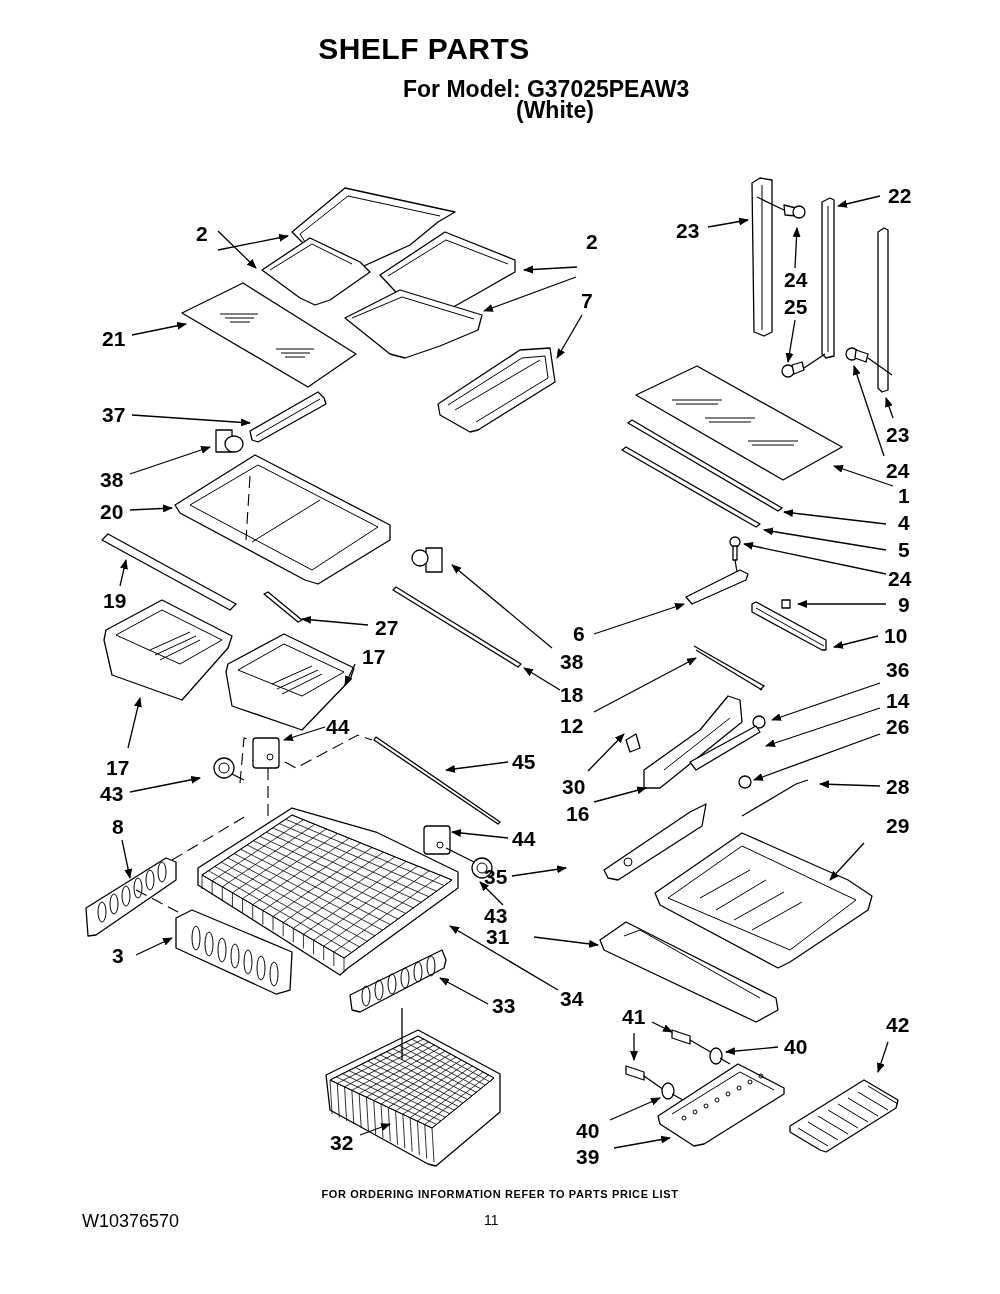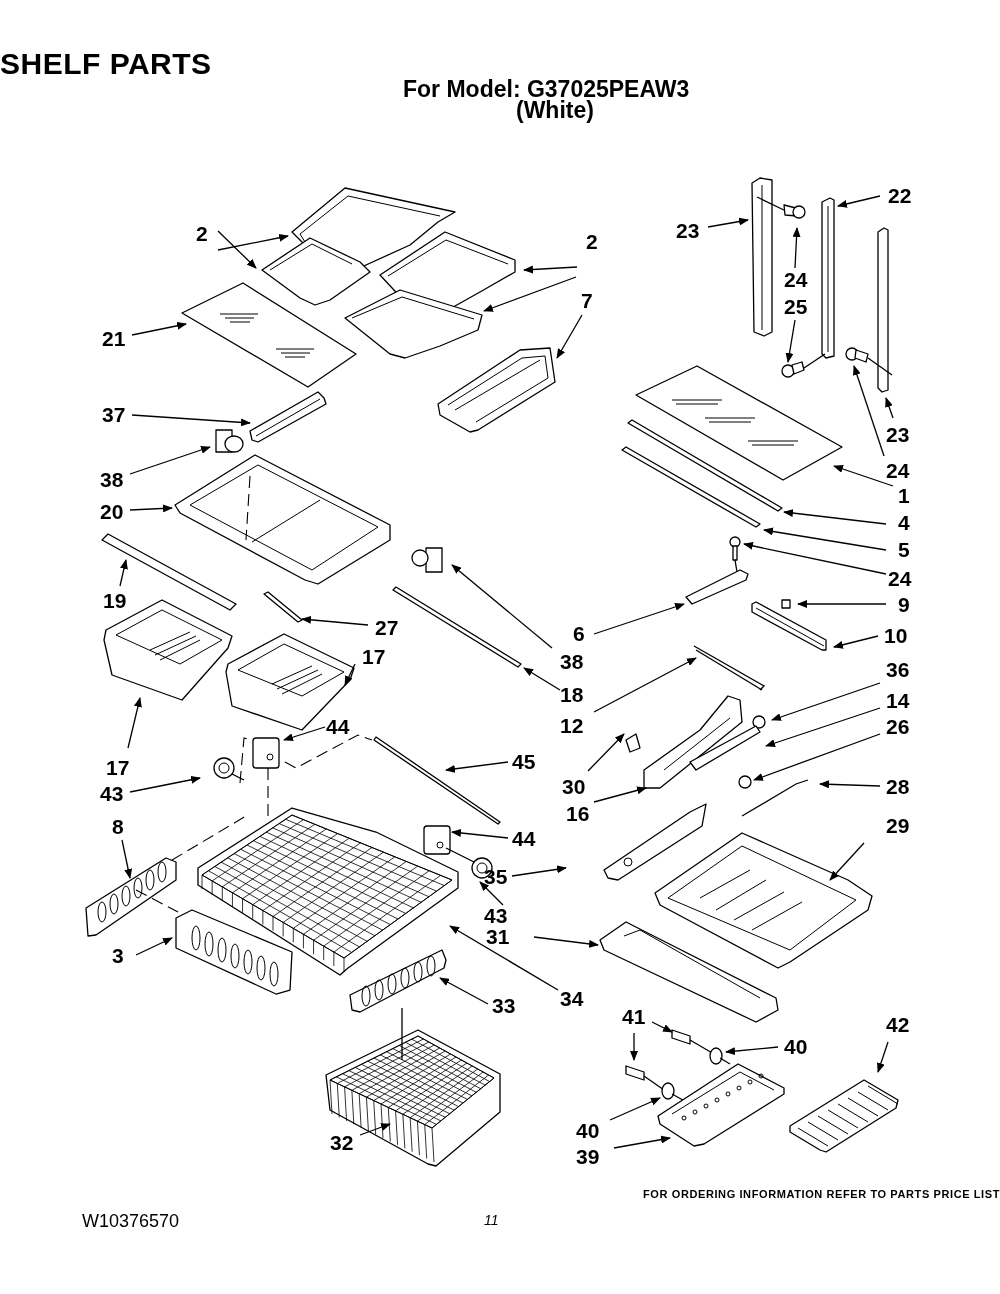--- a/index.html
+++ b/index.html
@@ -1,25 +1,25 @@
 <!DOCTYPE html>
 <html><head>
 <meta charset="utf-8">
 <style>
   html, body { margin: 0; padding: 0; background: #ffffff; }
   body { width: 1000px; height: 1294px; position: relative; overflow: hidden;
          font-family: "Liberation Sans", sans-serif; color: #000; }
-  .title { position: absolute; left: 0; width: 848px; text-align: left; top: 47px;
+  .title { position: absolute; left: 0; width: 848px; text-align: center; top: 32px;
            font-size: 30px; font-weight: bold; letter-spacing: 0.5px; }
   .subtitle { position: absolute; left: 403px; top: 76px; font-size: 23px; font-weight: bold; }
   .variant { position: absolute; left: 516px; top: 97px; font-size: 23px; font-weight: bold; }
-  .footer-note { position: absolute; left: 0; width: 1000px; text-align: right; top: 1188px;
+  .footer-note { position: absolute; left: 0; width: 1000px; text-align: center; top: 1188px;
                  font-size: 11px; font-weight: bold; letter-spacing: 0.6px; }
   .doc-number { position: absolute; left: 82px; top: 1211px; font-size: 18px; }
-  .page-number { position: absolute; left: 484px; top: 1212px; font-size: 14px; font-style: italic; }
+  .page-number { position: absolute; left: 484px; top: 1212px; font-size: 14px; }
   #diagram { position: absolute; left: 0; top: 0; }
   .callout { font-family: "Liberation Sans", sans-serif; font-size: 21px; font-weight: bold; fill: #000; }
   .part { fill: #fff; stroke: #000; stroke-width: 1.3; stroke-linejoin: round; }
   .thin { fill: none; stroke: #000; stroke-width: 1; }
   .lead { fill: none; stroke: #000; stroke-width: 1.3; }
   .dash { fill: none; stroke: #000; stroke-width: 1.1; stroke-dasharray: 12 6; }
   .wire { fill: none; stroke: #000; stroke-width: 0.8; }
 </style>
 </head>
 <body>

